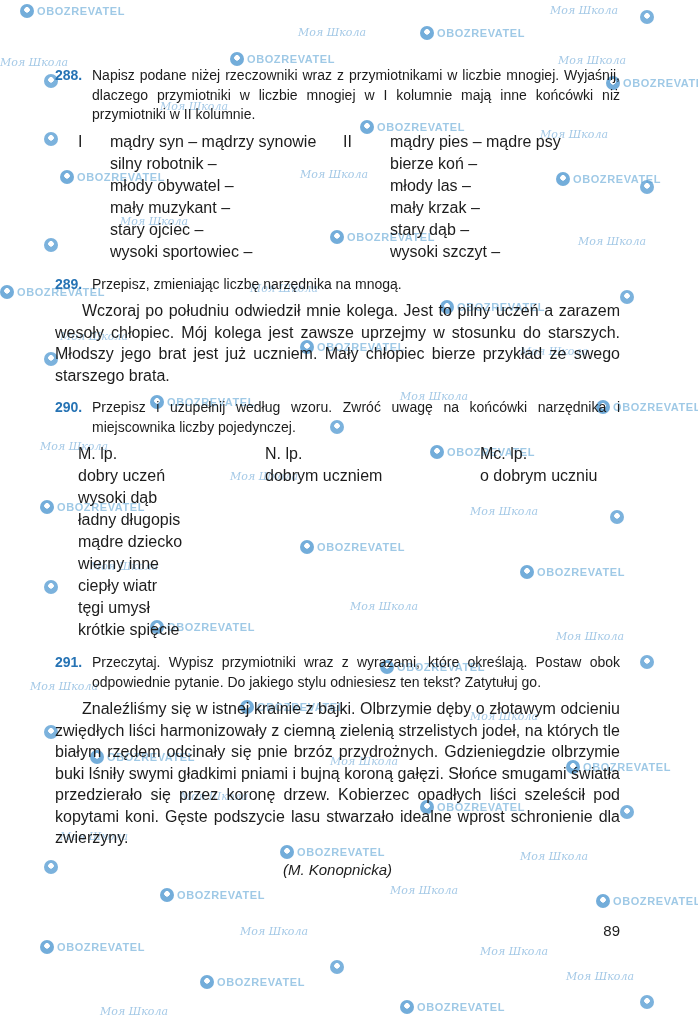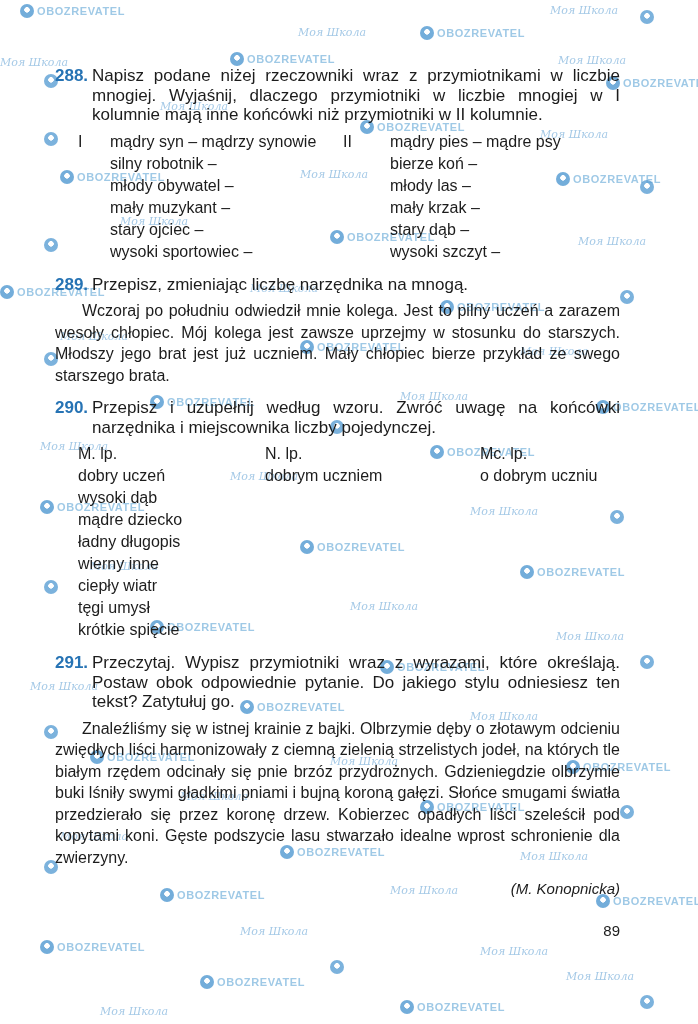--- a/index.html
+++ b/index.html
@@ -24,34 +24,34 @@
     display:inline-block; flex:none;
   }
   .wm-circle { opacity:.8; }
   .wm-school {
     color:#9cc4e4; font-size:11px; font-style:italic;
     font-family:"DejaVu Serif", serif; opacity:.9;
   }
   
   .content { position:absolute; left:55px; top:66px; width:565px; z-index:1; }
   section.exercise { margin-bottom:12px; }
-  .ex-head { display:flex; font-size:17px; line-height:19.5px; margin-bottom:6px; }
+  .ex-head { display:flex; font-size:14px; line-height:19.5px; margin-bottom:6px; }
   .ex-num { width:37px; flex:none; font-weight:700; color:#2673b4; }
   .ex-text { flex:1; text-align:justify; }
   .cols { display:flex; font-size:16px; line-height:22px; margin:4px 0 12px 23px; }
   .col-label { flex:none; }
   .l1 { width:32px; }
   .w1 { width:233px; flex:none; }
   .l2 { width:47px; }
   .w2 { flex:1; }
   ul.word-list { list-style:none; }
   p.body { font-size:16px; line-height:21.5px; text-align:justify; text-indent:27px; margin-bottom:12px; }
   .tbl { margin:2px 0 10px 23px; font-size:16px; line-height:22px; }
   .tbl-row { display:grid; grid-template-columns:187px 215px 1fr; }
-  .attribution { text-align:right; font-style:italic; font-size:15px; margin-top:4px; }
+  .attribution { text-align:center; font-style:italic; font-size:15px; margin-top:4px; }
   .page-num {
     position:absolute; top:922px; left:55px; width:565px;
     text-align:right; font-size:15px; z-index:1; color:#1c1c1c;
   }
 </style>
 </head>
 <body>
 
 <div class="wm-layer" id="wm-layer">
     <span class="wm wm-brand" style="left: 20px; top: 4px;">
@@ -270,26 +270,26 @@
         <span>dobry uczeń</span>
         <span>dobrym uczniem</span>
         <span>o dobrym uczniu</span>
       </div>
       <div class="tbl-row">
         <span>wysoki dąb</span>
         <span></span>
         <span></span>
       </div>
       <div class="tbl-row">
+        <span>ładny długopis</span>
+        <span></span>
+        <span></span>
+      </div>
+      <div class="tbl-row">
         <span>mądre dziecko</span>
-        <span></span>
-        <span></span>
-      </div>
-      <div class="tbl-row">
-        <span>ładny długopis</span>
         <span></span>
         <span></span>
       </div>
       <div class="tbl-row">
         <span>wierny inne</span>
         <span></span>
         <span></span>
       </div>
       <div class="tbl-row">
         <span>ciepły wiatr</span>

